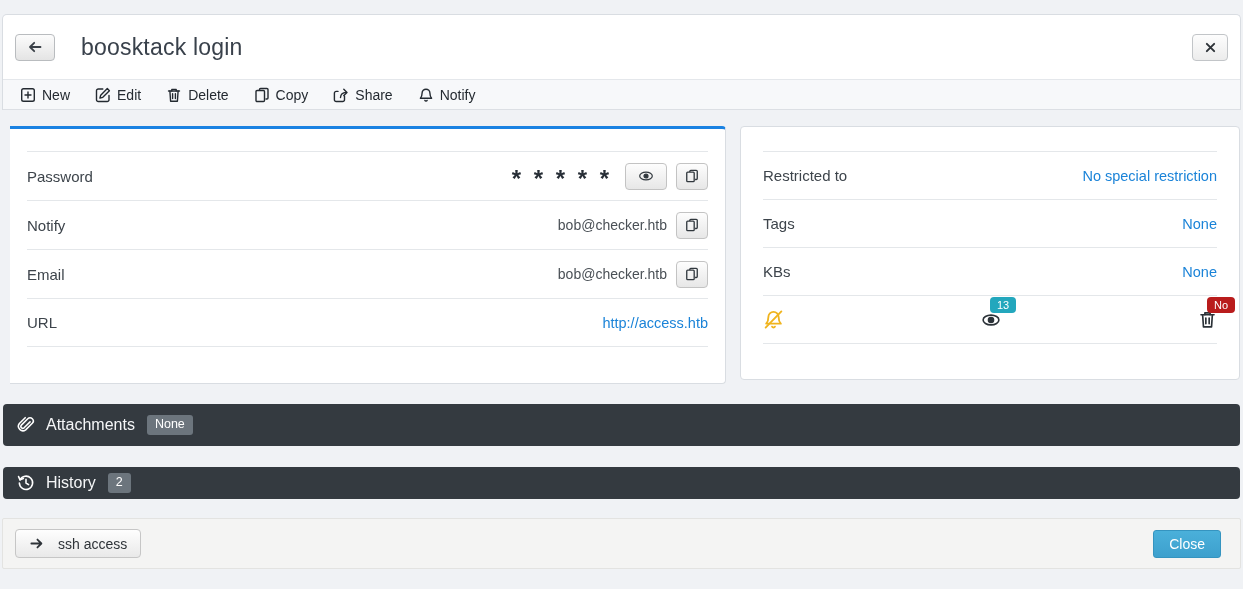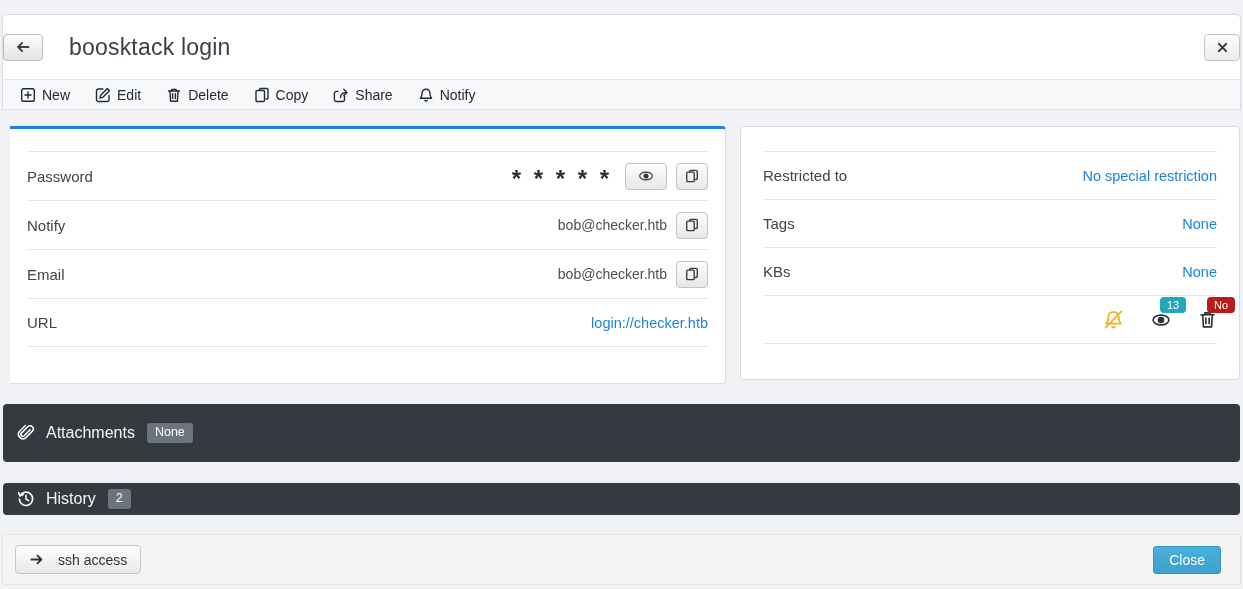--- a/index.html
+++ b/index.html
@@ -17,21 +17,21 @@
     margin: 14px 2px 0;
     background: #fff;
     border: 1px solid #d9dde2;
     border-bottom: 0;
     border-radius: 5px 5px 0 0;
   }
   .title-row {
     height: 64px;
     display: flex;
     align-items: center;
-    padding: 0 0;
+    padding: 0 12px;
   }
   .btn-back {
     width: 40px; height: 27px;
     border: 1px solid #b9bcbf;
     border-radius: 4px;
     background: linear-gradient(#fcfcfc, #e4e4e4);
     display: flex; align-items: center; justify-content: center;
     color: #3a4047; cursor: pointer;
   }
   .page-title {
@@ -101,36 +101,36 @@
   .link { color: #1a83d8; font-size: 14.5px; text-decoration: none; cursor: pointer; }
 
   .card-right { flex: 1; margin-left: 14px; margin-right: 3px; }
   .card-right .rows { margin: 0 22px; padding-top: 24px; padding-bottom: 35px; }
   .rrow {
     height: 48px;
     display: flex; align-items: center; justify-content: space-between;
     border-top: 1px solid #e4e7ea;
   }
   .rrow:last-child { border-bottom: 1px solid #e4e7ea; }
-  .icons-row { justify-content: flex-end; gap: 27px; height: 49px; }
+  .icons-row { justify-content: space-between; gap: 27px; height: 49px; }
   .indicator { position: relative; display: flex; align-items: flex-end; }
   .ind-bell { color: #f0b41e; }
   .ind-dark { color: #2b3238; }
   .badge-float {
     position: absolute; top: -13px; left: 9px;
     font-size: 11px; color: #fff; border-radius: 4px;
     padding: 2px 7px; line-height: 1.1; white-space: nowrap;
   }
   .badge-teal { background: #23a7bd; }
   .badge-red { background: #b91c1c; }
 
   
   .section-bar {
     margin: 0 3px;
-    height: 58px;
+    height: 42px;
     background: #343a40;
     border-radius: 4px;
     display: flex; align-items: center;
     padding: 0 14px;
     color: #fff; cursor: pointer;
   }
   .section-bar svg { width: 18px; height: 18px; margin-right: 11px; }
   .section-label { font-size: 16px; font-weight: 400; color: #f5f6f7; }
   .badge-gray {
     background: #6c757d; color: #fff;
@@ -297,21 +297,21 @@
                   <path d="M5.5 3.5V2.6a1.1 1.1 0 0 1 1.1-1.1h6.3A1.1 1.1 0 0 1 14 2.6v8.3a1.1 1.1 0 0 1-1.1 1.1h-1.4"></path>
                   <rect x="2" y="3.5" width="8.5" height="11" rx="1.1"></rect>
                 </svg>
             </span>
           </span>
         </span>
       </div>
       <div class="frow">
         <span class="flabel">URL</span>
         <span class="fvalue">
-          <a class="link">login://checker.htb</a>
+          <a class="link">http://access.htb</a>
         </span>
       </div>
     </div>
   </div>
 
   <div class="card card-right">
     <div class="rows">
       <div class="rrow">
         <span class="flabel">Restricted to</span>
         <a class="link">No special restriction</a>

